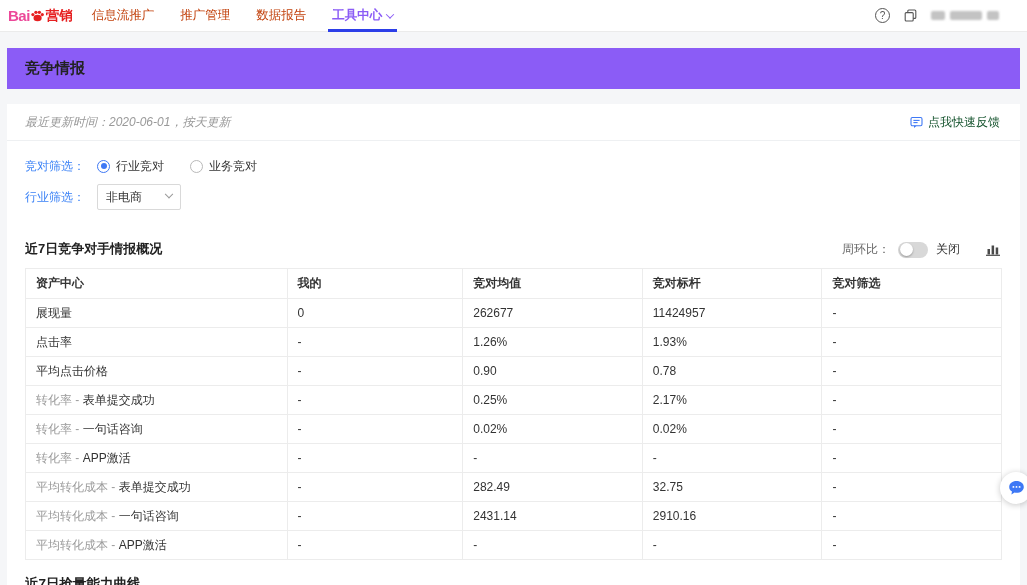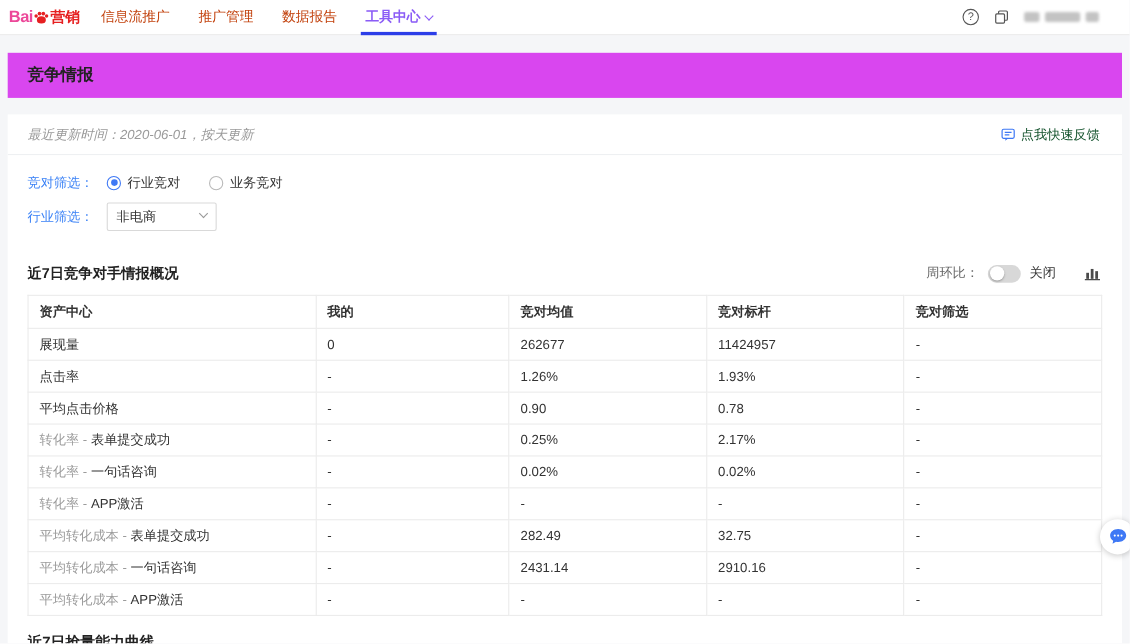--- a/index.html
+++ b/index.html
@@ -29,21 +29,21 @@
   .nav-right { margin-left:auto; display:flex; align-items:center; gap:14px; }
   .q-icon { width:15px; height:15px; border:1px solid #555; border-radius:50%;
     display:flex; align-items:center; justify-content:center; font-size:10px;
     color:#555; cursor:pointer; }
   .copy-icon { cursor:pointer; display:flex; }
   .masked { display:flex; gap:5px; align-items:center; filter:blur(1.3px); cursor:pointer; }
   .masked i { display:block; height:9px; background:#c3c3c3; border-radius:2px; }
 
   
   .band1 { height:16px; }
-  .title-bar { background:#d946ef; height:41px; margin:0 7px; display:flex;
+  .title-bar { background:#8b5cf6; height:41px; margin:0 7px; display:flex;
     align-items:center; padding-left:18px; }
   .page-title { font-size:15px; font-weight:bold; color:#222; }
   .band2 { height:15px; }
   .main-card { background:#fff; margin:0 7px; height:481px; overflow:hidden; position:relative; }
 
   
   .meta-row { height:37px; display:flex; align-items:center;
     padding:0 20px 0 18px; border-bottom:1px solid #eef0f2; }
   .update-time { color:#999;font-style:italic; }
   .feedback-link { margin-left:auto; color:#14532d; display:flex; align-items:center;
@@ -60,24 +60,24 @@
   .radio.sel .radio-circle { border-color:#3e78f5; }
   .radio.sel .radio-circle::after { content:""; position:absolute; inset:2.5px;
     background:#3e78f5; border-radius:50%; }
 
   .filter-row2 { margin-top:10px; padding-left:18px; display:flex; align-items:center; }
   .select { height:26px; border:1px solid #d9d9d9; border-radius:2px; background:#fff;
     display:flex; align-items:center; justify-content:space-between; padding:0 8px;
     cursor:pointer; }
   .select .chev { border-color:#999; transform:rotate(45deg) translate(-2px,-2px); }
   .select1 { width:104px; margin-left:12px; }
-  .select2 { width:100px; margin-left:12px; }
-
-  
-  .section-head { margin-top:30px; padding:0 20px 0 18px; display:flex; align-items:flex-start; height:18px; }
+  .select2 { width:84px; margin-left:12px; }
+
+  
+  .section-head { margin-top:30px; padding:0 20px 0 18px; display:flex; align-items:flex-end; height:18px; }
   .sec-title { font-size:13px; font-weight:bold; color:#222; }
   .sec-right { margin-left:auto; display:flex; align-items:center; gap:8px; color:#666; }
   .toggle { width:30px; height:16px; border-radius:9px; background:#d8d8d8;
     position:relative; cursor:pointer; flex:none; }
   .toggle .knob { position:absolute; left:1.5px; top:1.5px; width:13px; height:13px;
     border-radius:50%; background:#fff; box-shadow:0 1px 2px rgba(0,0,0,.3); }
   .wow-state { color:#333; }
   .hist-btn { margin-left:18px; cursor:pointer; display:flex; }
 
   

